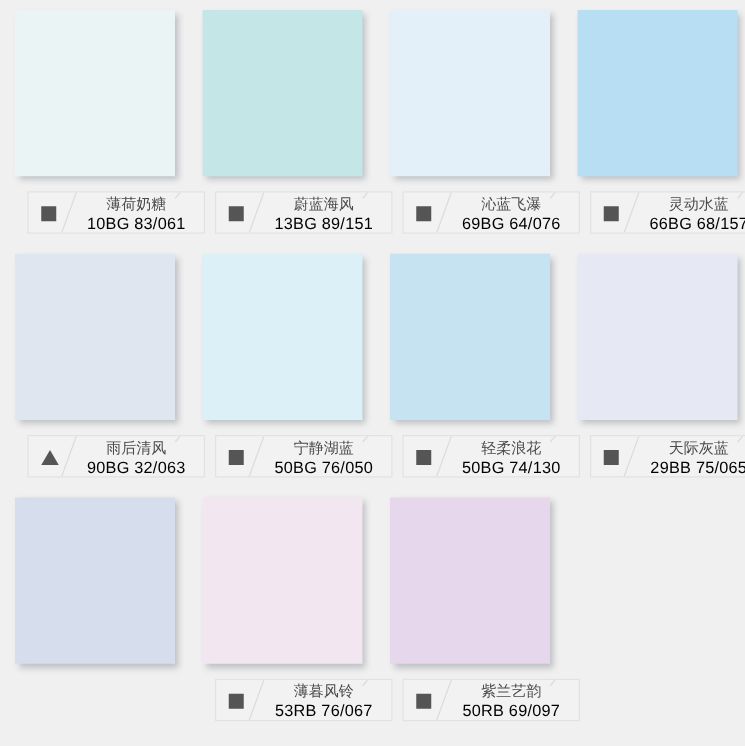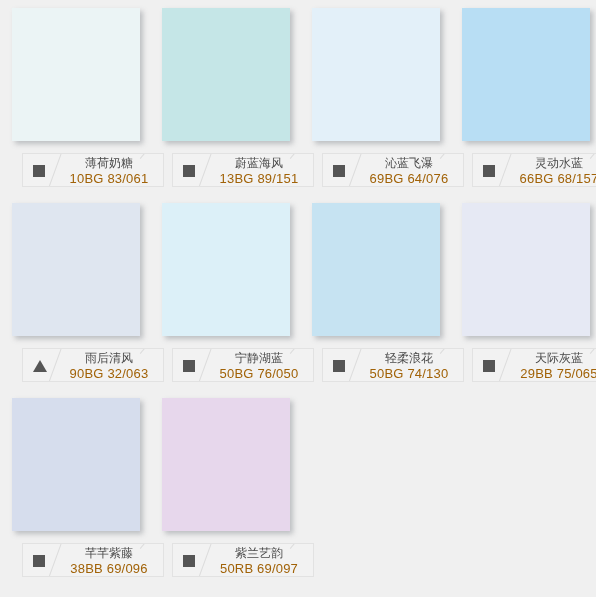--- a/index.html
+++ b/index.html
@@ -104,21 +104,21 @@
   }
   .color-name {
     font-size: 12px;
     line-height: 15px;
     color: #4a4a4a;
     white-space: nowrap;
   }
   .color-code {
     font-size: 13px;
     line-height: 15px;
-    color: #a16207;
+    color: #000000;
     white-space: nowrap;
     letter-spacing: 0.2px;
   }
 </style>
 </head>
 <body style="background: rgb(240, 240, 240);">
 
 <div id="palette-grid">
     <div class="swatch-cell">
       <div class="swatch-chip" style="background: rgb(235, 244, 245);"></div>
@@ -211,27 +211,30 @@
         <span class="label-divider"></span>
         <span class="marker square"></span>
         <div class="label-text">
           <div class="color-name">天际灰蓝</div>
           <div class="color-code">29BB  75/065</div>
         </div>
       </div>
     </div>
     <div class="swatch-cell">
       <div class="swatch-chip" style="background: rgb(214, 221, 237);"></div>
-      <div class="swatch-label">
-        <span class="label-fold"></span>
-        <span class="label-divider"></span>
-        <span class="marker square"></span>
-        <div class="label-text">
-          <div class="color-name">芊芊紫藤</div>
-          <div class="color-code">38BB  69/096</div>
+    </div>
+    <div class="swatch-cell">
+      <div class="swatch-chip" style="background: rgb(242, 231, 241);"></div>
+      <div class="swatch-label">
+        <span class="label-fold"></span>
+        <span class="label-divider"></span>
+        <span class="marker square"></span>
+        <div class="label-text">
+          <div class="color-name">薄暮风铃</div>
+          <div class="color-code">53RB  76/067</div>
         </div>
       </div>
     </div>
     <div class="swatch-cell">
       <div class="swatch-chip" style="background: rgb(231, 215, 236);"></div>
       <div class="swatch-label">
         <span class="label-fold"></span>
         <span class="label-divider"></span>
         <span class="marker square"></span>
         <div class="label-text">

